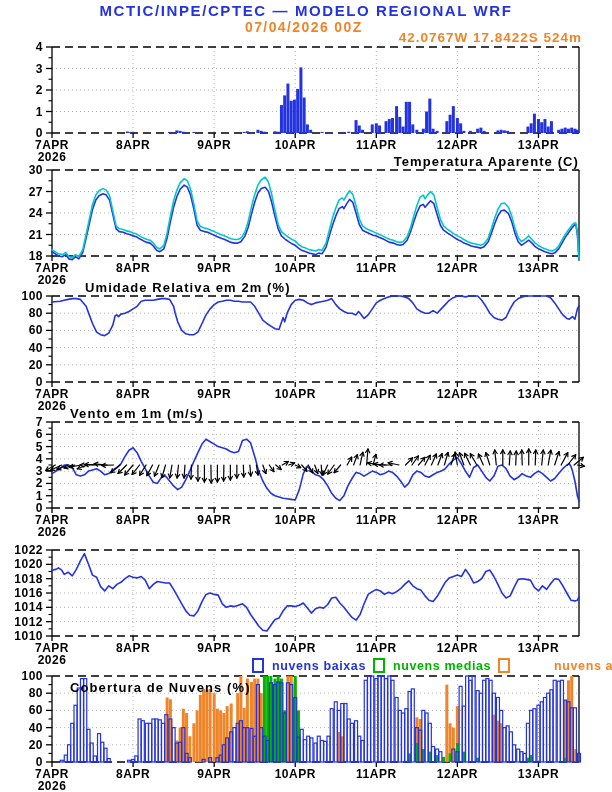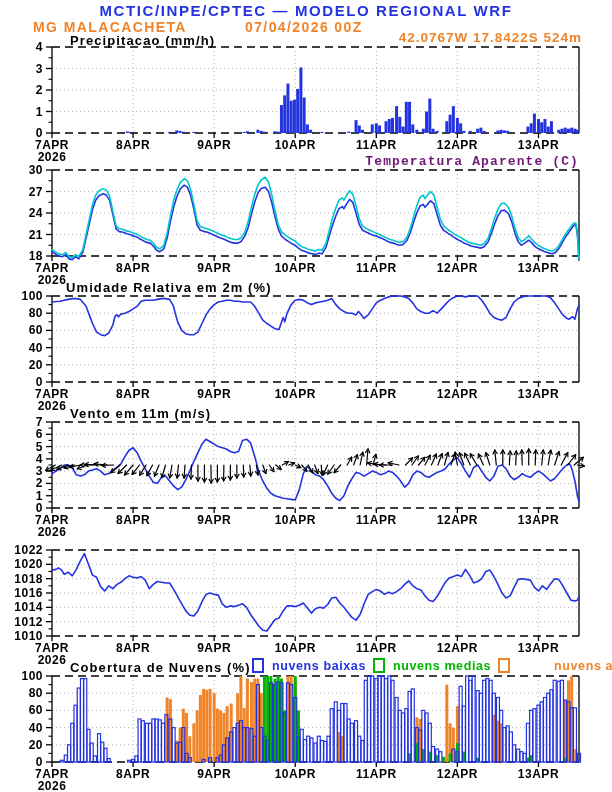--- a/index.html
+++ b/index.html
@@ -837,29 +837,27 @@
       <rect x="557.2307692307693" y="681.16" width="3" height="80.84000000000003" fill="none" stroke="#2433e0" stroke-width="1.2"></rect>
       <rect x="560.4738461538461" y="680.3" width="3" height="81.70000000000005" fill="none" stroke="#2433e0" stroke-width="1.2"></rect>
       <rect x="563.7169230769231" y="700.08" width="3" height="61.91999999999996" fill="none" stroke="#2433e0" stroke-width="1.2"></rect>
       <rect x="566.96" y="701.8" width="3" height="60.200000000000045" fill="none" stroke="#2433e0" stroke-width="1.2"></rect>
       <rect x="570.203076923077" y="707.82" width="3" height="54.17999999999995" fill="none" stroke="#2433e0" stroke-width="1.2"></rect>
       <rect x="573.4461538461538" y="707.82" width="3" height="54.17999999999995" fill="none" stroke="#2433e0" stroke-width="1.2"></rect>
       <rect x="577.5" y="753.4" width="3" height="8.600000000000023" fill="none" stroke="#2433e0" stroke-width="1.2"></rect>
     </svg>
 
   <div class="ov hdr1" style="color: rgb(36, 51, 224);">MCTIC/INPE/CPTEC — MODELO REGIONAL WRF</div>
-  <div class="ov station" style="color: rgb(240, 132, 40);">MG MALACACHETA</div>
   <div class="ov runtime" style="color: rgb(240, 132, 40);">07/04/2026 00Z</div>
   <div class="ov coords" style="color: rgb(240, 132, 40);">42.0767W 17.8422S 524m</div>
 
-  <div class="ov ptitle" style="left:70px;top:33px">Precipitacao (mm/h)</div>
-  <div class="ov ptitle" style="right: 33px; top: 154px; color: #701a75; font-family: Liberation Mono, monospace;">Temperatura Aparente (C)</div>
-  <div class="ov ptitle" style="left:66px;top:280px">Umidade Relativa em 2m (%)</div>
-  <div class="ov ptitle" style="left:70px;top:406px">Vento em 11m (m/s)</div>
-  <div class="ov ptitle" style="left:70px;top:660px">Cobertura de Nuvens (%)</div>
+  <div class="ov ptitle" style="right: 33px; top: 154px; color: #000000;">Temperatura Aparente (C)</div>
+  <div class="ov ptitle" style="left:85px;top:280px">Umidade Relativa em 2m (%)</div>
+  <div class="ov ptitle" style="left:70px;top:406px">Vento em 1m (m/s)</div>
+  <div class="ov ptitle" style="left:70px;top:680px">Cobertura de Nuvens (%)</div>
 
   <div class="ov legend" style="left:252px;top:658px">
     <span class="litem">
       <span class="sq" style="border-color: rgb(36, 51, 224);"></span>
       <span class="llabel" style="color: rgb(36, 51, 224);">nuvens baixas</span>
     </span>
     <span class="litem">
       <span class="sq" style="border-color: rgb(0, 180, 0);"></span>
       <span class="llabel" style="color: rgb(0, 180, 0); text-align: right;">nuvens medias</span>
     </span>

